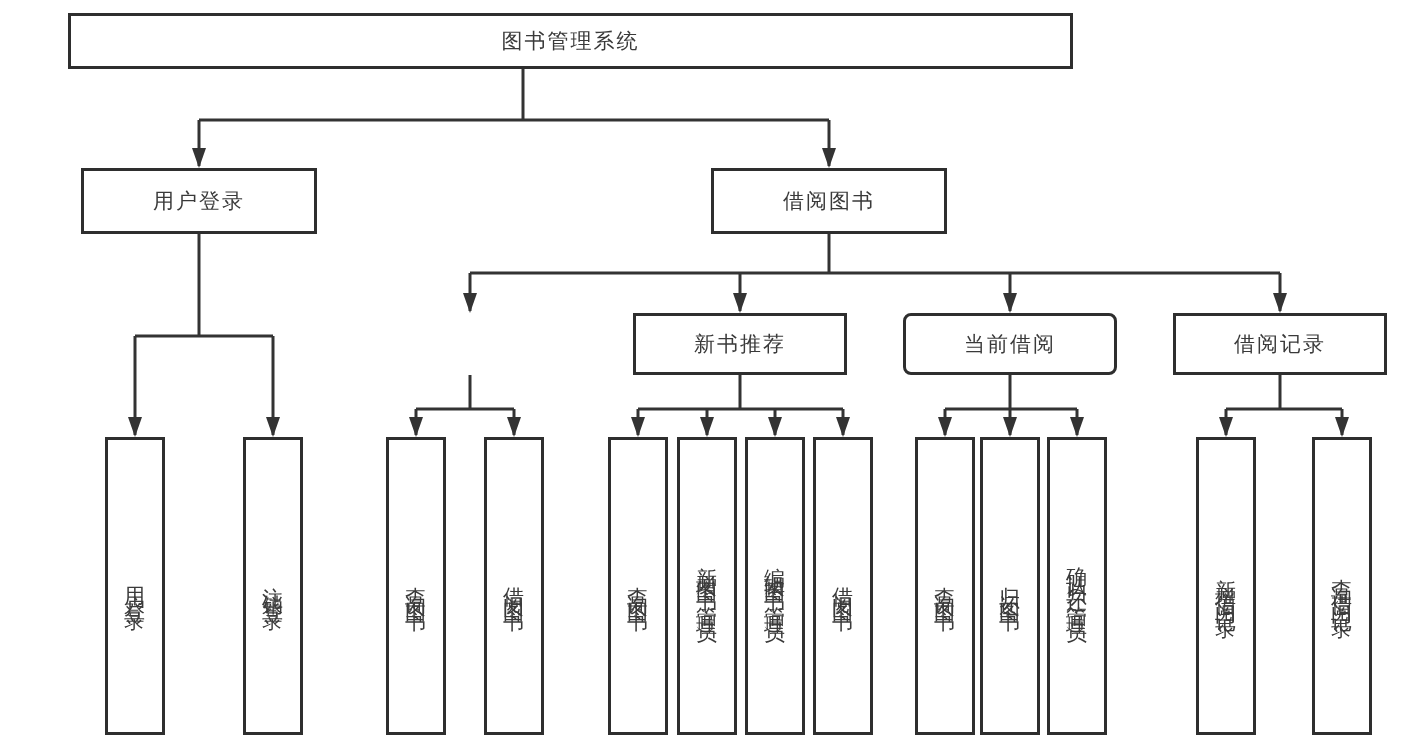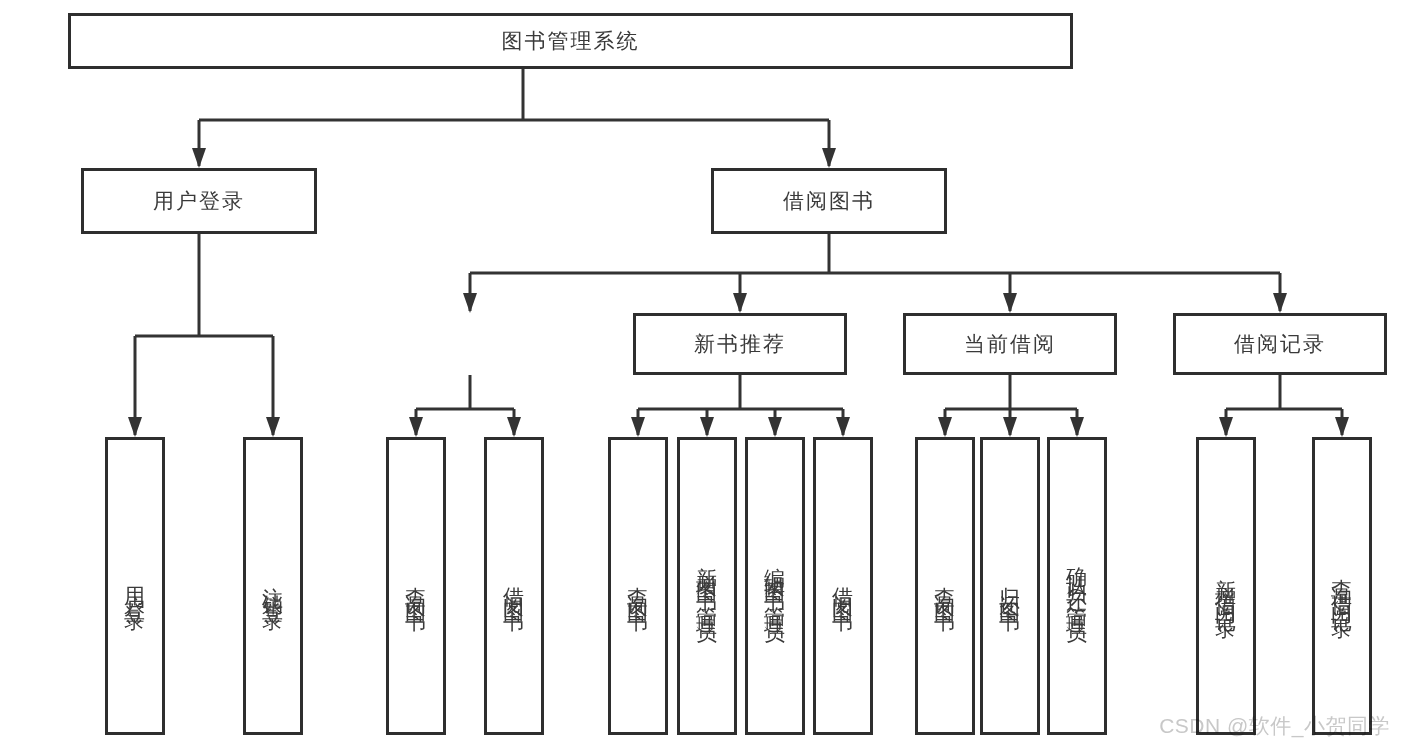--- a/index.html
+++ b/index.html
@@ -41,21 +41,21 @@
     line-height: 1;
     letter-spacing: 8px;
     color: #3a3a3a;
   }
   .root-box  { left: 20px;  top: 13px;  width: 1005px; height: 56px; margin-left: 48px; }
   .l2-a      { left: 81px;  top: 168px; width: 236px;  height: 66px; }
   .l2-b      { left: 711px; top: 168px; width: 236px;  height: 66px; }
   .l3        { top: 313px; width: 214px; height: 62px; }
   .l3-0 { left: 363px; }
   .l3-1 { left: 633px; }
-  .l3-2 { left: 903px; }
+  .l3-2 { left: 903px; border-radius: 8px; }
   .l3-3 { left: 1173px; }
   .lf-0  { left: 105px; }
   .lf-1  { left: 243px; }
   .lf-2  { left: 386px; }
   .lf-3  { left: 484px; }
   .lf-4  { left: 608px; }
   .lf-5  { left: 677px; }
   .lf-6  { left: 745px; }
   .lf-7  { left: 813px; }
   .lf-8  { left: 915px; }
@@ -184,15 +184,14 @@
   <div class="box vbox lf-10">
     <span class="vlabel">确认归还（管理员）</span>
   </div>
   <div class="box vbox lf-11">
     <span class="vlabel">新增借阅记录</span>
   </div>
   <div class="box vbox lf-12">
     <span class="vlabel">查询借阅记录</span>
   </div>
 
-  <div class="watermark">CSDN @软件_小贺同学</div>
 
 </div>
 
 </body></html>

